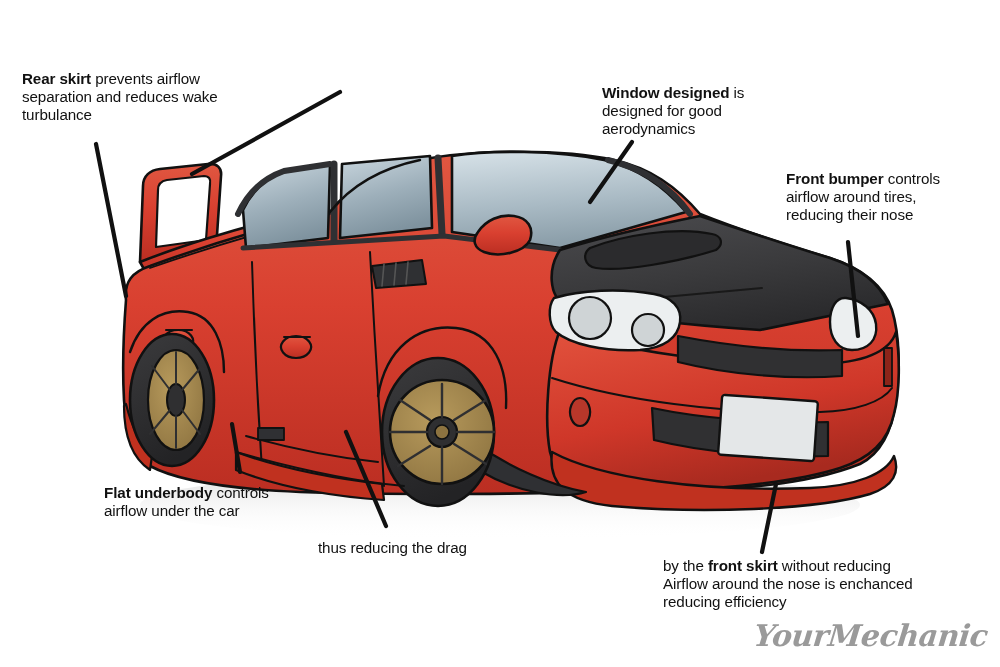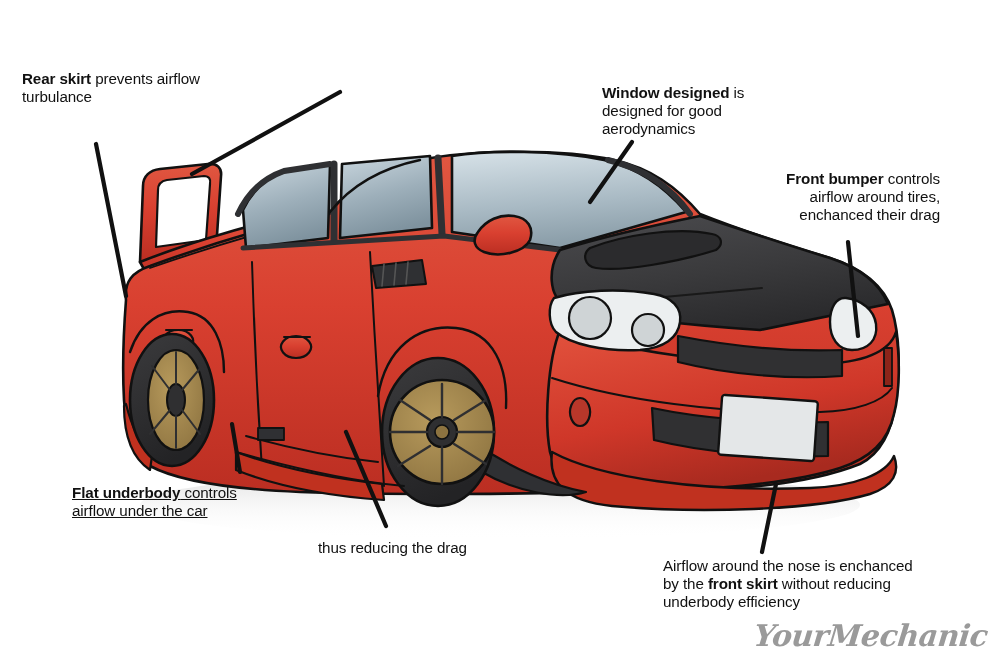--- a/index.html
+++ b/index.html
@@ -28,22 +28,22 @@
     font-style:italic;
     font-weight:bold;
     font-size:30px;
     color:#9a9a9a;
     letter-spacing:-0.5px;
     transform:skewX(-6deg);
   }
   .c-rear-skirt{left:22px;top:70px;}
   .c-spoiler{left:344px;top:60px;}
   .c-window{left:602px;top:84px;}
-  .c-bumper{left:786px;top:170px;text-align:right;}
-  .c-underbody{left:72px;top:484px;text-decoration:underline;}
+  .c-bumper{left:786px;top:170px;}
+  .c-underbody{left:104px;top:484px;}
   .c-side-skirt{left:318px;top:539px;}
   .c-front-skirt{left:663px;top:557px;}
 </style>
 </head>
 <body>
 
 <div id="stage">
 
   <svg id="artwork" viewBox="0 0 1000 667" aria-hidden="true">
     <defs>
@@ -244,48 +244,49 @@
       <path d="M632 142 L590 202"></path>
       <path d="M848 242 L858 336"></path>
       <path d="M232 424 L240 472"></path>
       <path d="M346 432 L386 526"></path>
       <path d="M776 484 L762 552"></path>
     </g>
   </svg>
 
   <div class="callout c-rear-skirt">
     <div><b>Rear skirt</b><span> prevents airflow</span></div>
+    <div>separation and reduces wake</div>
     <div>turbulance</div>
   </div>
 
   <div class="callout c-spoiler">
   </div>
 
   <div class="callout c-window">
     <div><b>Window designed</b><span> is</span></div>
     <div>designed for good</div>
     <div>aerodynamics</div>
   </div>
 
   <div class="callout c-bumper">
     <div><b>Front bumper</b><span> controls</span></div>
     <div>airflow around tires,</div>
-    <div>enchanced their drag</div>
+    <div>reducing their nose</div>
   </div>
 
   <div class="callout c-underbody">
     <div><b>Flat underbody</b><span> controls</span></div>
     <div>airflow under the car</div>
   </div>
 
   <div class="callout c-side-skirt">
     <div>thus reducing the drag</div>
   </div>
 
   <div class="callout c-front-skirt">
+    <div><span>by the </span><b>front skirt</b><span> without reducing</span></div>
     <div>Airflow around the nose is enchanced</div>
-    <div><span>by the </span><b>front skirt</b><span> without reducing</span></div>
-    <div>underbody efficiency</div>
+    <div>reducing efficiency</div>
   </div>
 
   <div id="logo">YourMechanic</div>
 
 </div>
 
 </body></html>

